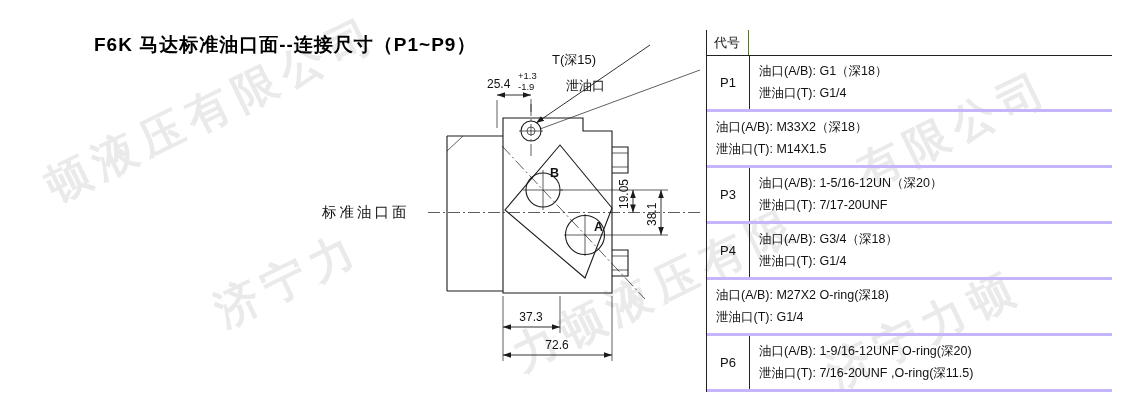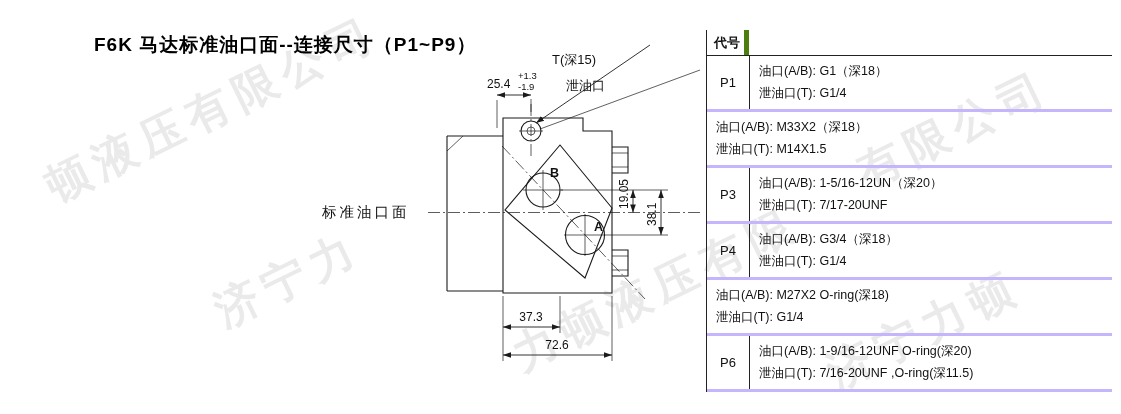--- a/index.html
+++ b/index.html
@@ -41,21 +41,21 @@
     border-left:1px solid #222;
   }
   .pt-row{display:flex;border-bottom:3px solid #c4b5fd;min-height:53px;}
   .pt-hrow{display:flex;border-bottom:1px solid #222;min-height:25px;}
   .pt-code{
     width:42px;flex:0 0 42px;display:flex;align-items:center;justify-content:center;
     border-right:1px solid #222;font-size:13px;
   }
   .pt-hcode{
     width:42px;flex:0 0 42px;display:flex;align-items:center;padding-left:7px;
-    border-right:5px solid #4d7c0f;font-size:13px;box-sizing:border-box;font-weight:bold;
+    border-right:1px solid #4d7c0f;font-size:13px;box-sizing:border-box;
   }
   .pt-desc{
     flex:1;display:flex;flex-direction:column;justify-content:space-evenly;
     padding:4px 0 4px 9px;font-size:12.5px;
   }
   .pt-desc span{line-height:19px;white-space:nowrap;}
 </style>
 </head>
 <body>
 

